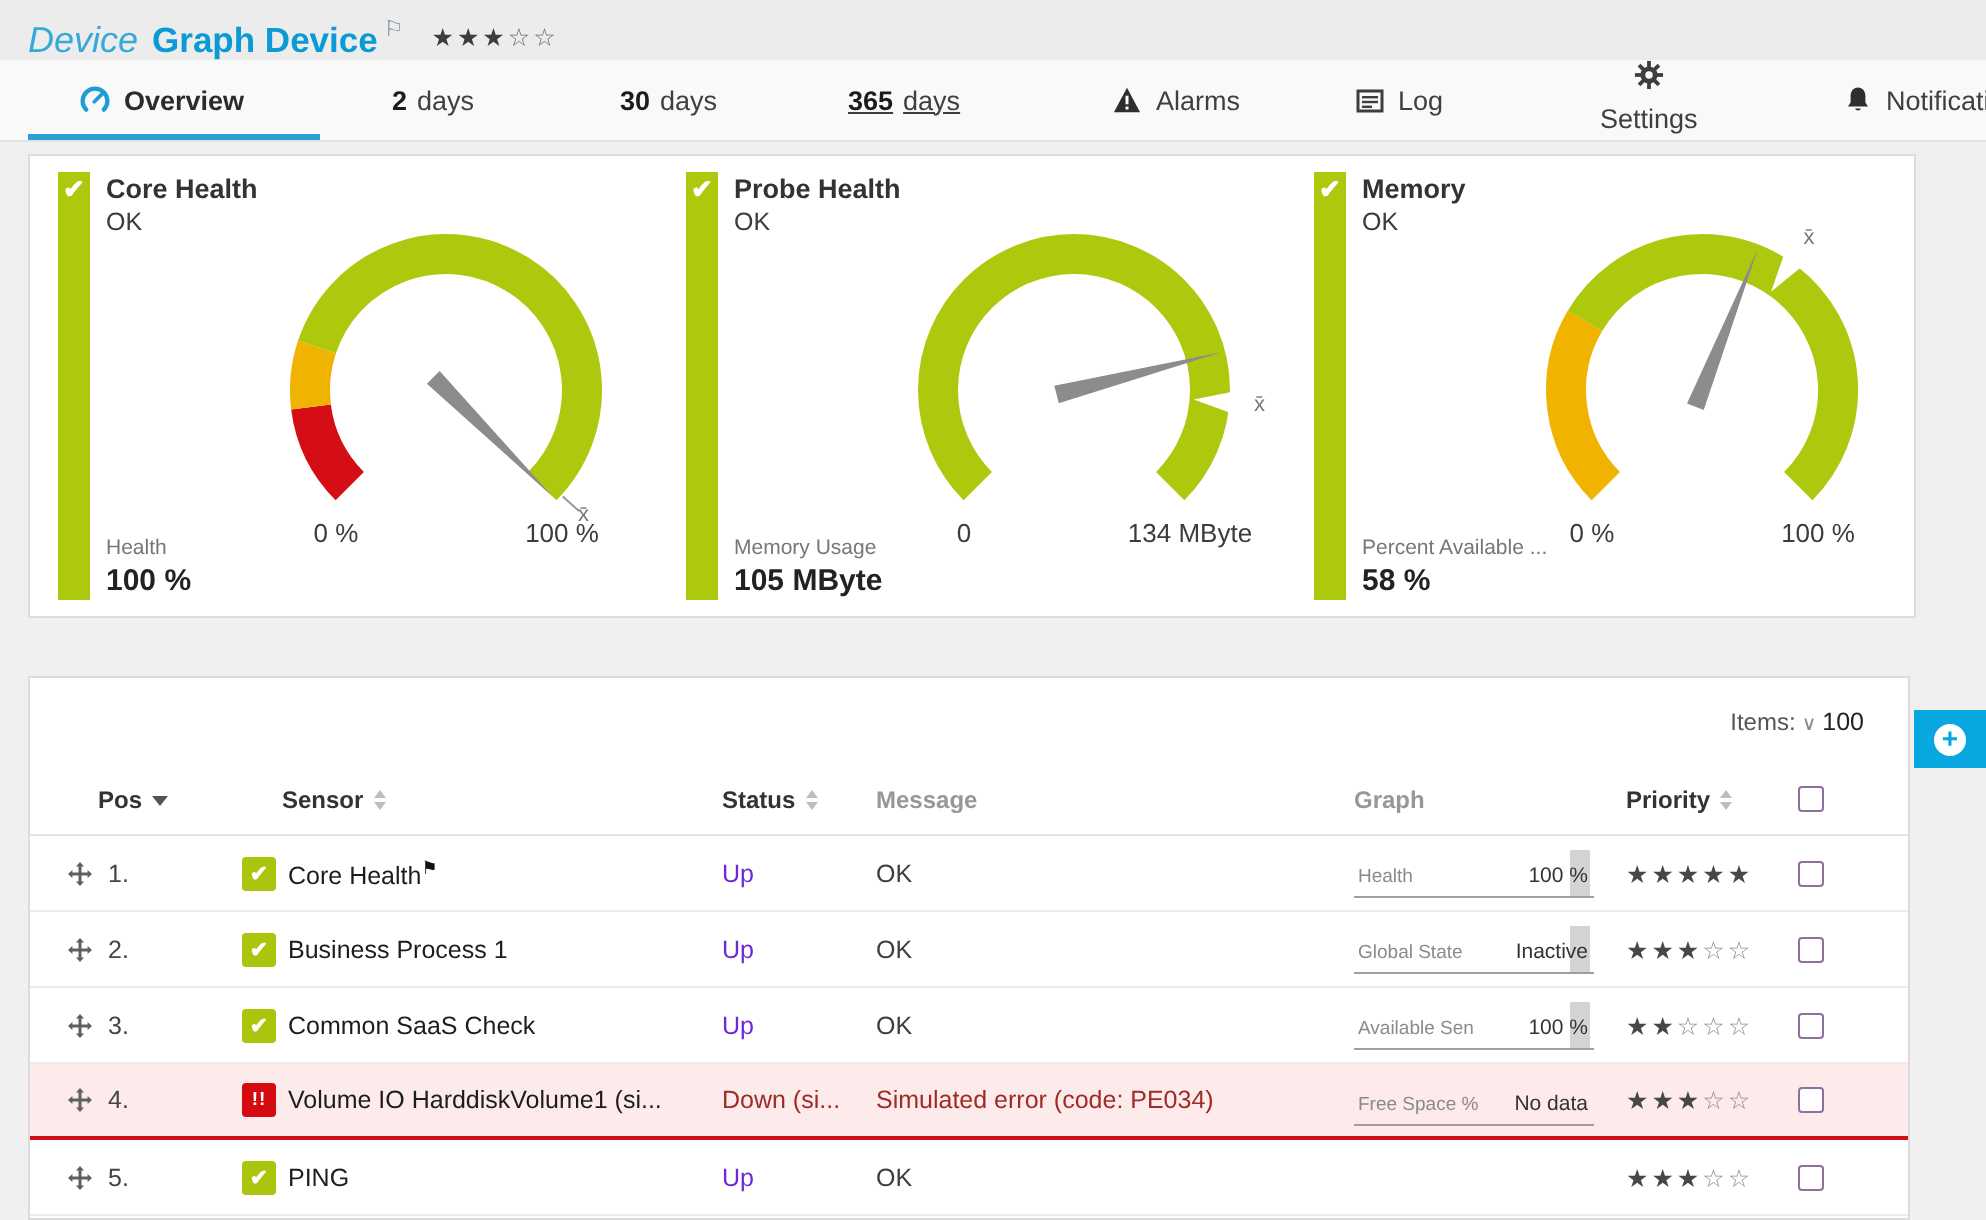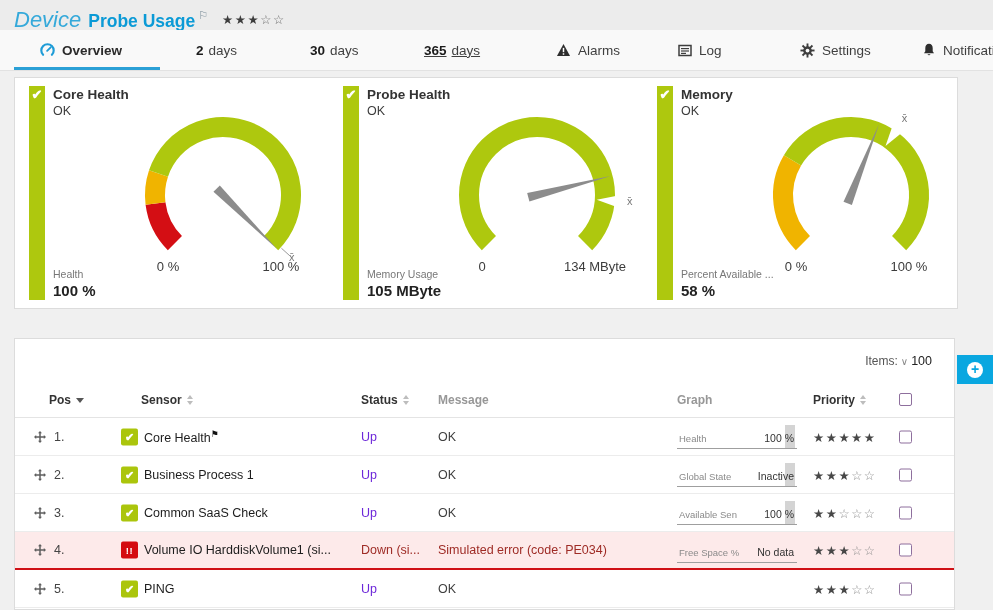--- a/index.html
+++ b/index.html
@@ -2,21 +2,21 @@
 <html><head>
 <meta charset="utf-8">
 <style>
   *{box-sizing:border-box;margin:0;padding:0}
   html,body{width:993px;height:610px}
   body{position:relative;overflow:hidden;background:#f0f0f0;font-family:"Liberation Sans",sans-serif;-webkit-font-smoothing:antialiased}
 
   
   .topbar{position:absolute;left:0;top:0;width:993px;height:30px;background:#ececec}
   .titlewrap{position:absolute;left:14px;top:2px;height:26px;line-height:26px;white-space:nowrap}
-  .crumb{font-style:italic;font-size:22px;color:#35a9da;margin-right:7px}
+  .crumb{font-style:italic;font-size:18px;color:#35a9da;margin-right:7px}
   .devname{font-weight:bold;font-size:17.5px;color:#0b9ad6}
   .hflag{color:#7d8f9b;font-size:11px;vertical-align:8px;margin-left:3px}
   .rating{margin-left:14px;font-size:12.5px;vertical-align:3px;letter-spacing:1.5px}
   .rating .f{color:#3d3d3d}.rating .e{color:#6d6d6d}
 
   
   .tabbar{position:absolute;left:0;top:30px;width:993px;height:41px;background:#f9f9f9;border-bottom:1px solid #e2e2e2;overflow:hidden}
   .tab{position:absolute;top:0;height:40px;display:flex;align-items:center;gap:7px;font-size:13.5px;color:#3f3f3f;cursor:pointer;white-space:nowrap}
   .tab b{color:#1b1b1b;font-weight:bold;margin-right:-2px}
   .tab.active{font-weight:bold;color:#2b2b2b}
@@ -76,21 +76,21 @@
 
   #addbtn{position:absolute;left:957px;top:355px;width:36px;height:29px;background:#09a7e0;display:flex;align-items:center;justify-content:center;cursor:pointer}
   .pluscircle{width:16px;height:16px;border-radius:50%;background:#fff;color:#09a7e0;font-weight:bold;font-size:14px;line-height:15px;text-align:center}
   svg text{font-family:"Liberation Sans",sans-serif}
 </style>
 </head>
 <body>
 
 <div class="topbar">
   <div class="titlewrap">
-    <span class="crumb">Device</span><span class="devname">Probe Usage</span><span class="hflag">⚐</span><span class="rating" id="hrating"><span class="f">★★★</span><span class="e">☆☆</span></span>
+    <span class="crumb">Device</span><span class="devname">Graph Device</span><span class="hflag">⚐</span><span class="rating" id="hrating"><span class="f">★★★</span><span class="e">☆☆</span></span>
   </div>
 </div>
 
 <div class="tabbar" id="tabbar">
     <div class="tab active" style="left: 40px; align-items: center;">
       <span class="ticon">
         <svg width="15" height="15" viewBox="0 0 16 16">
           <path d="M3.3 12.6 A6.6 6.6 0 1 1 12.7 12.6" fill="none" stroke="#1e9cd7" stroke-width="2.3" stroke-linecap="round"></path>
           <path d="M7.6 8.4 L11.4 4.6" stroke="#1e9cd7" stroke-width="2" stroke-linecap="round"></path>
         </svg>
@@ -123,21 +123,21 @@
       <span class="ticon">
         <svg width="14" height="13" viewBox="0 0 14 13">
           <rect x="1" y="1.5" width="12" height="10" fill="none" stroke="#3e3e3e" stroke-width="1.5"></rect>
           <line x1="3" y1="4.6" x2="11" y2="4.6" stroke="#3e3e3e" stroke-width="1.2"></line>
           <line x1="3" y1="7" x2="11" y2="7" stroke="#3e3e3e" stroke-width="1.2"></line>
           <line x1="3" y1="9.4" x2="8" y2="9.4" stroke="#3e3e3e" stroke-width="1.2"></line>
         </svg>
       </span>
       <span>Log</span>
     </div>
-    <div class="tab" style="left: 800px;">
+    <div class="tab" style="left: 800px; flex-direction: column;">
       <span class="ticon">
         <svg width="15" height="15" viewBox="0 0 16 16">
           <g fill="#3e3e3e">
             <rect x="7" y="0.5" width="2" height="4"></rect>
             <rect x="7" y="0.5" width="2" height="4" transform="rotate(45 8 8)"></rect>
             <rect x="7" y="0.5" width="2" height="4" transform="rotate(90 8 8)"></rect>
             <rect x="7" y="0.5" width="2" height="4" transform="rotate(135 8 8)"></rect>
             <rect x="7" y="0.5" width="2" height="4" transform="rotate(180 8 8)"></rect>
             <rect x="7" y="0.5" width="2" height="4" transform="rotate(225 8 8)"></rect>
             <rect x="7" y="0.5" width="2" height="4" transform="rotate(270 8 8)"></rect>

